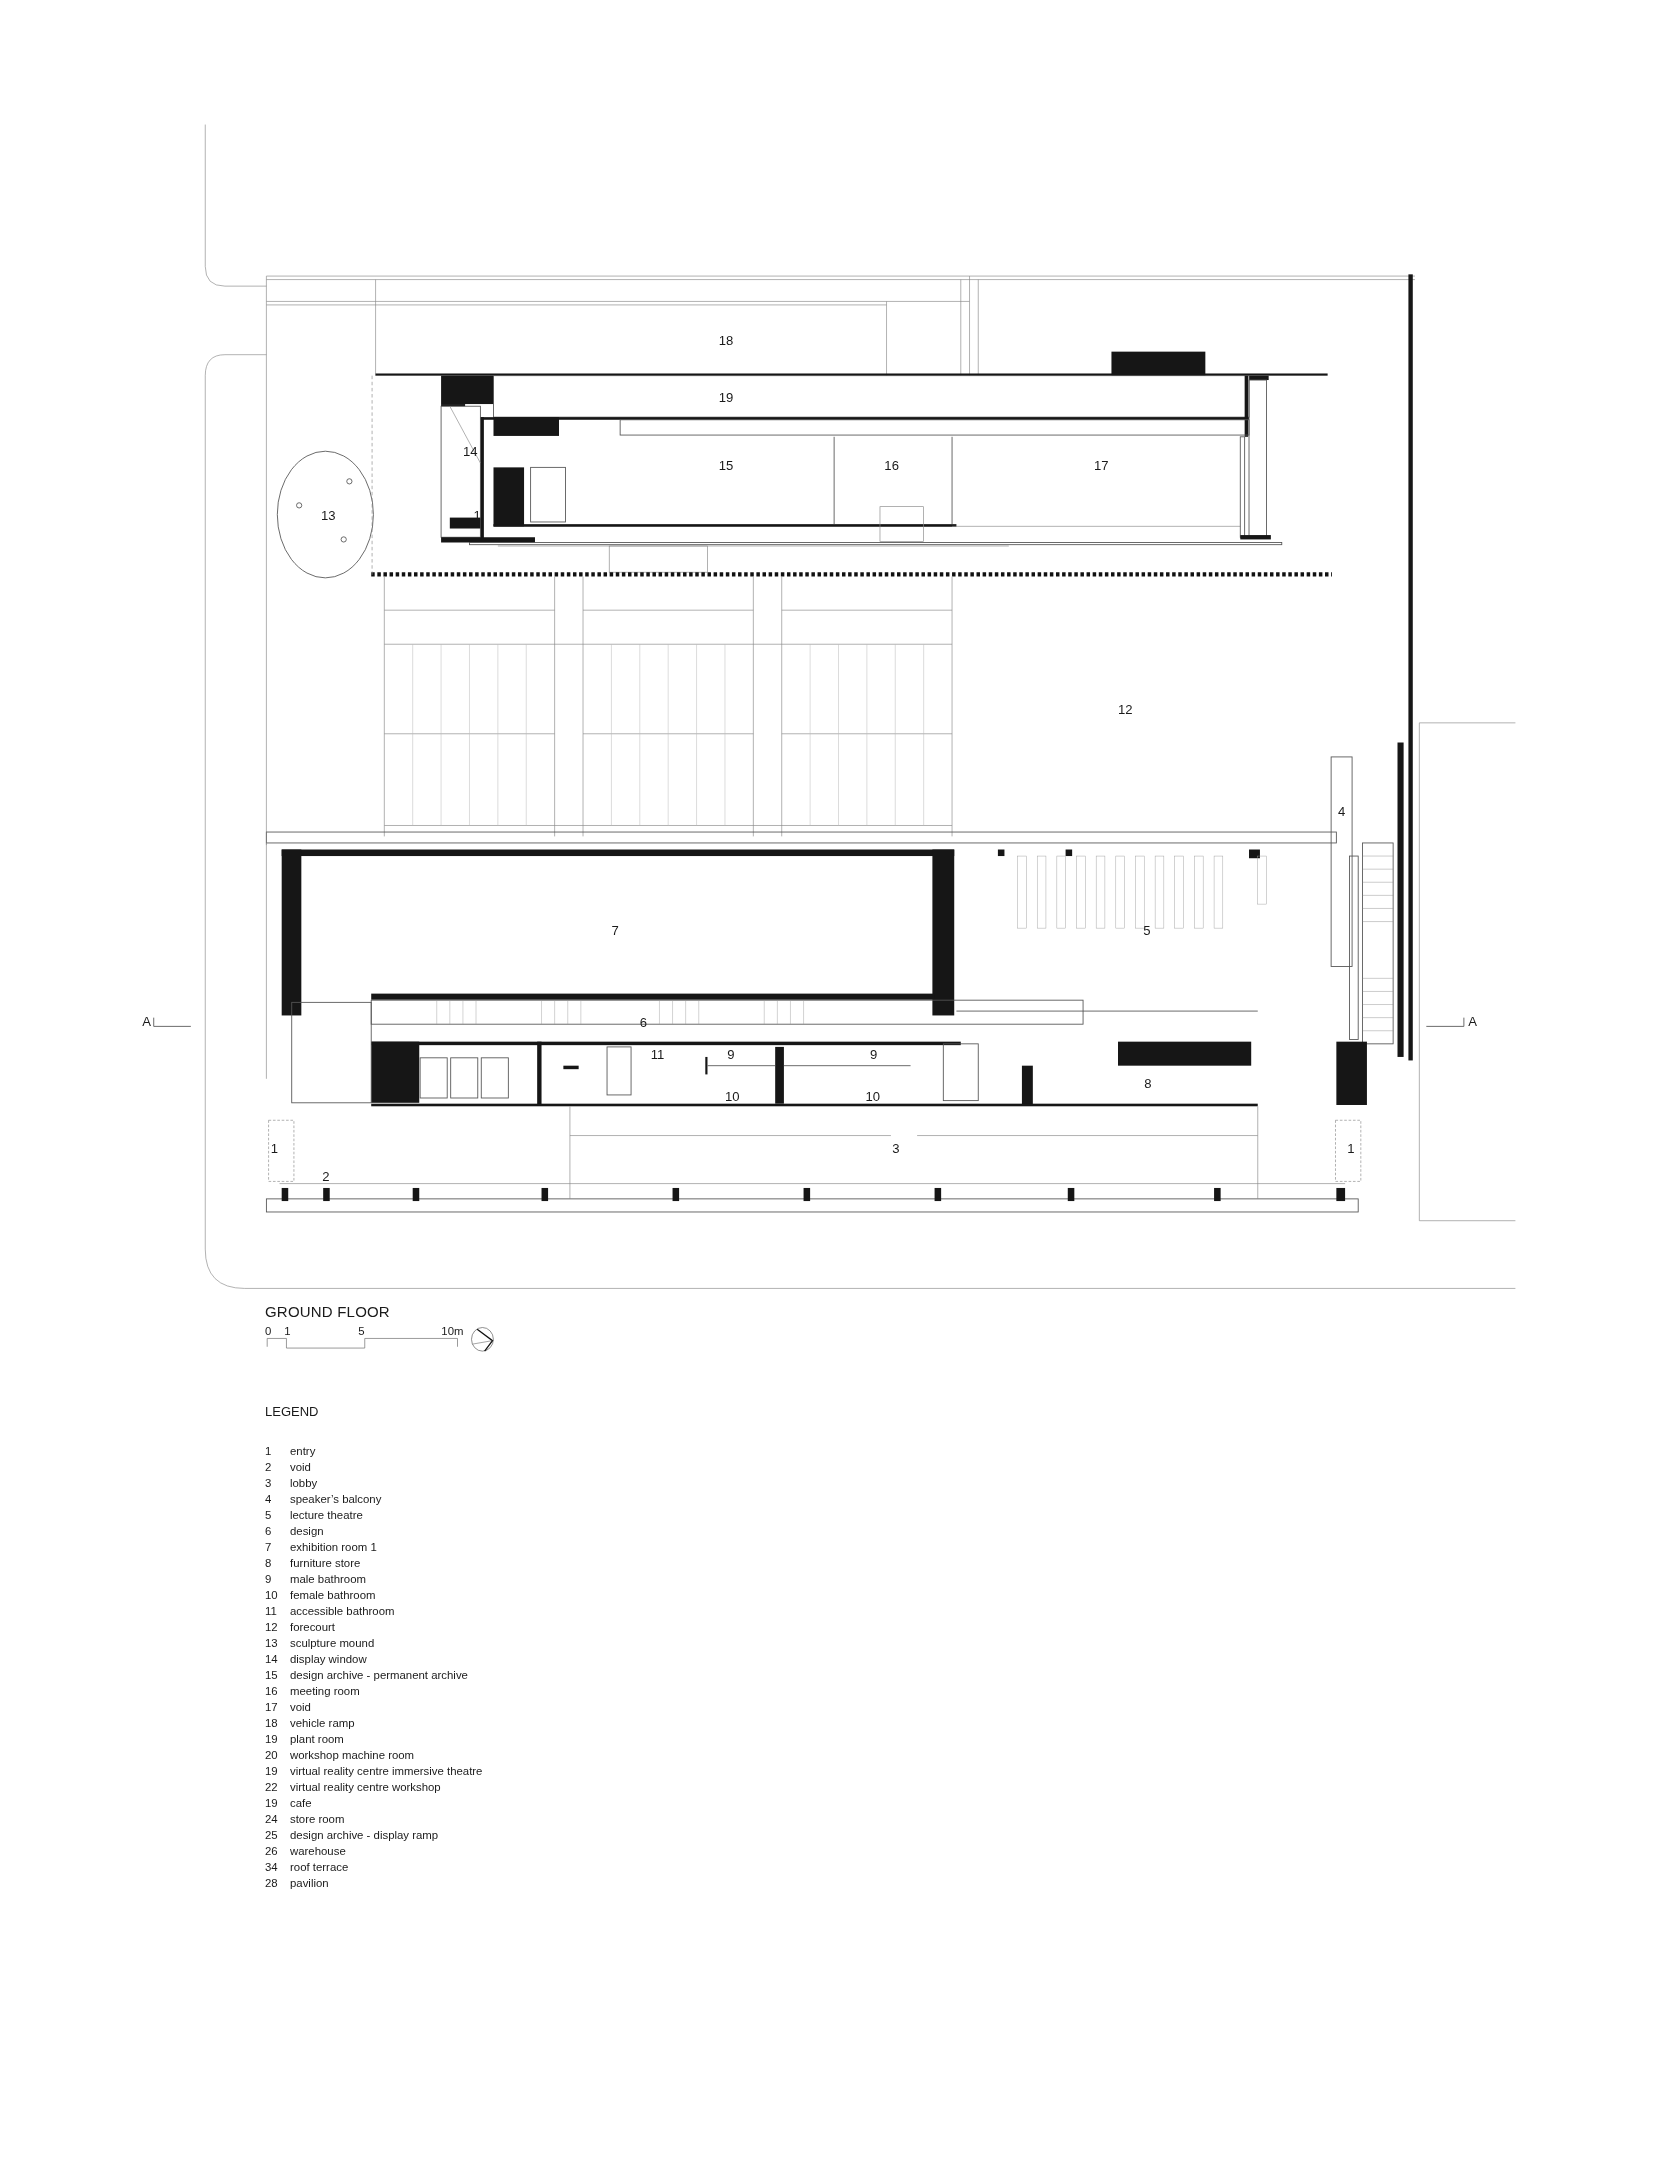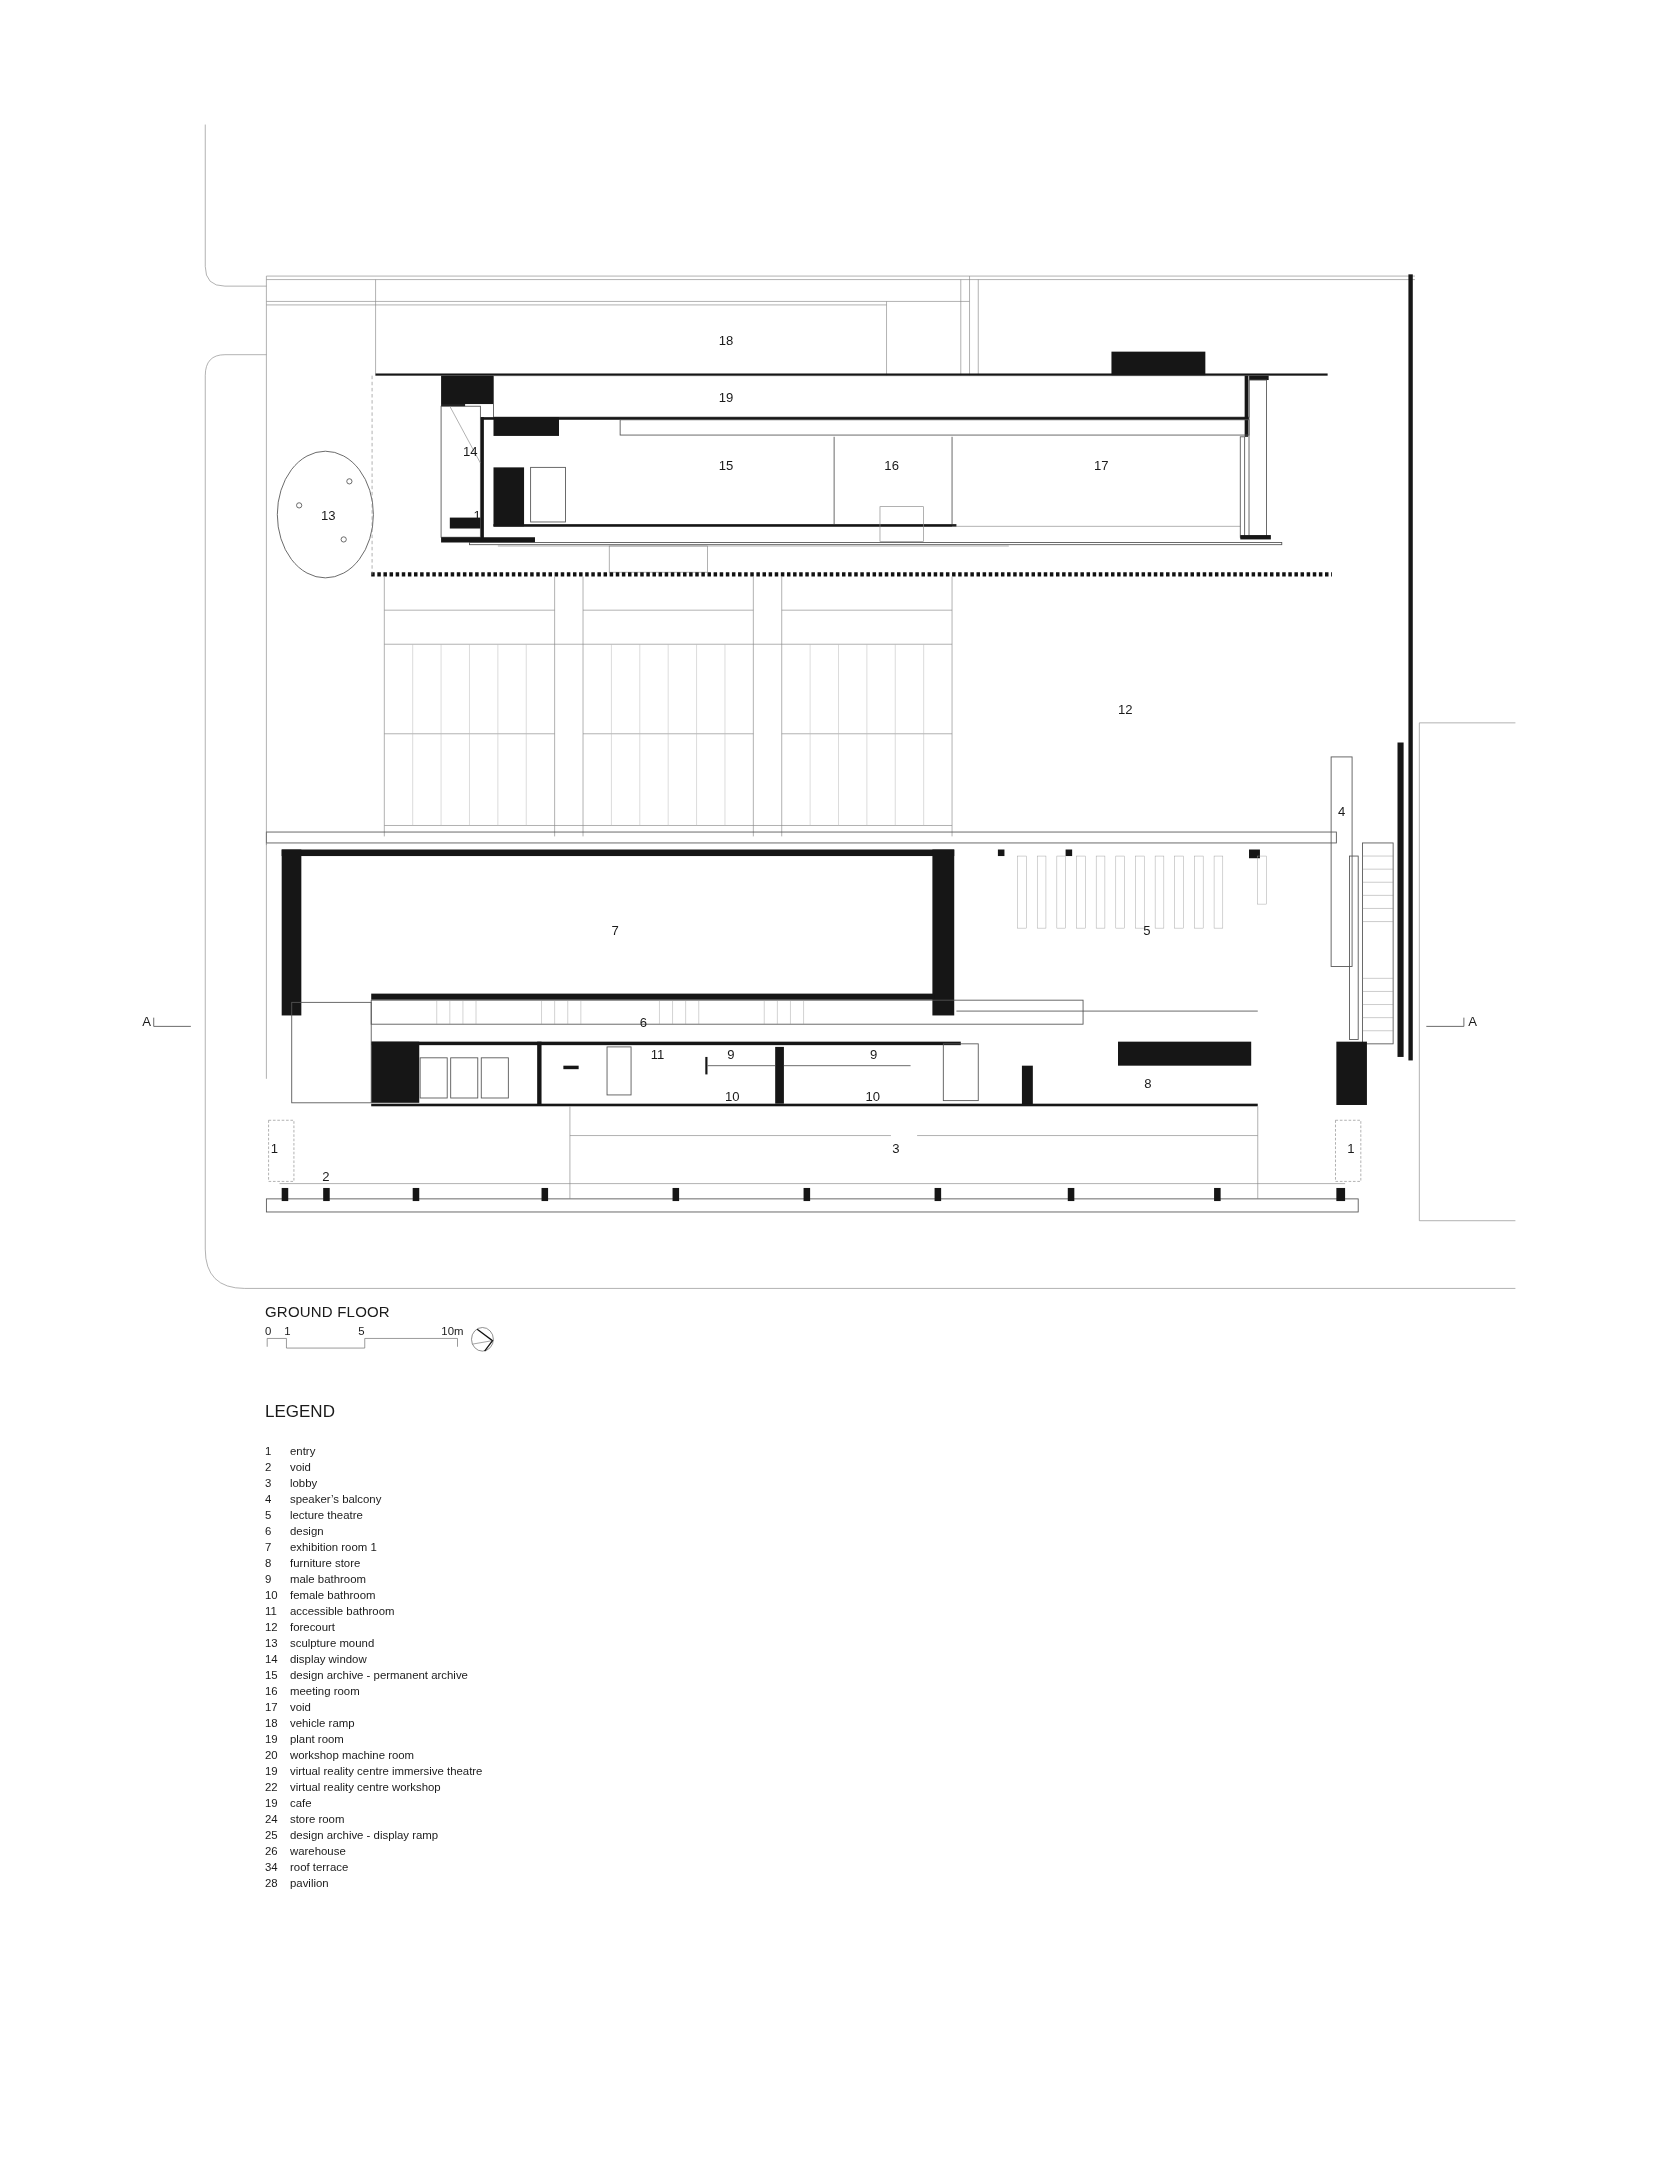--- a/index.html
+++ b/index.html
@@ -6,21 +6,21 @@
   body { width: 1677px; height: 2371px; position: relative; overflow: hidden;
          font-family: "Liberation Sans", sans-serif; color: #1a1a1a; }
   #plan { position: absolute; left: 0; top: 0; }
   .lbl { font-family: "Liberation Sans", sans-serif; font-size: 30px; fill: #1a1a1a; }
   .thin { stroke: #555; stroke-width: 2; fill: none; }
   .hair { stroke: #888; stroke-width: 1.5; fill: none; }
   .wall { fill: #161616; }
   .title-block { position: absolute; left: 265px; top: 1303px; }
   .title { font-size: 15px; letter-spacing: 0.2px; }
   .legend { position: absolute; left: 265px; top: 1404px; font-size: 11.4px; line-height: 16px; }
-  .legend-title { margin-bottom: 23px; font-size: 17px; }
+  .legend-title { margin-bottom: 23px; font-size: 13px; }
   .legend-row { display: flex; }
   .legend-num { width: 25px; }
 </style>
 </head>
 <body>
 
 <svg id="plan" width="1677" height="1354" viewBox="0 0 3840 3100" xmlns="http://www.w3.org/2000/svg">
 
   <g>
     <path class="hair" d="M470 285 L470 610 Q470 655 515 655 L610 655"></path>

